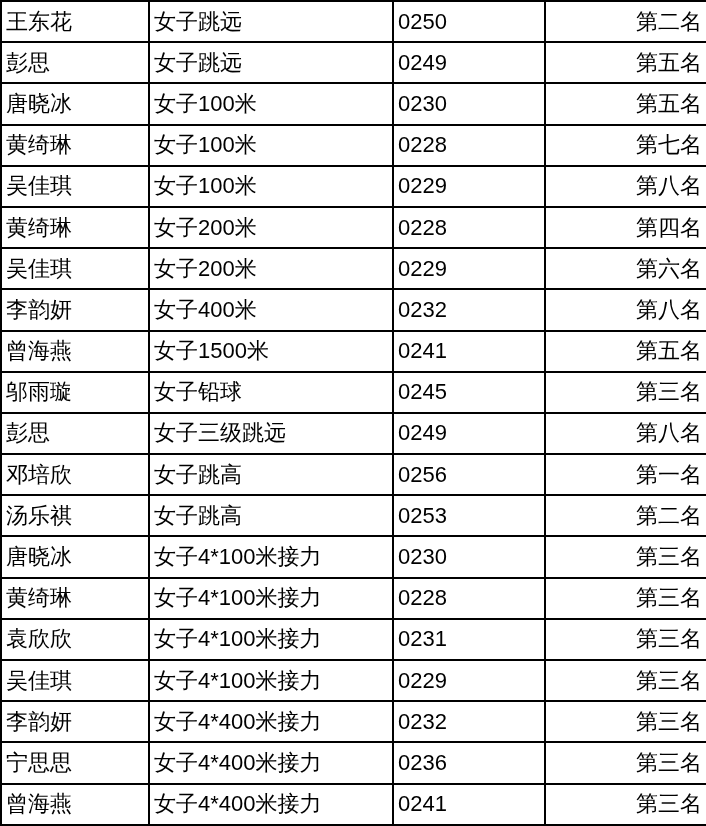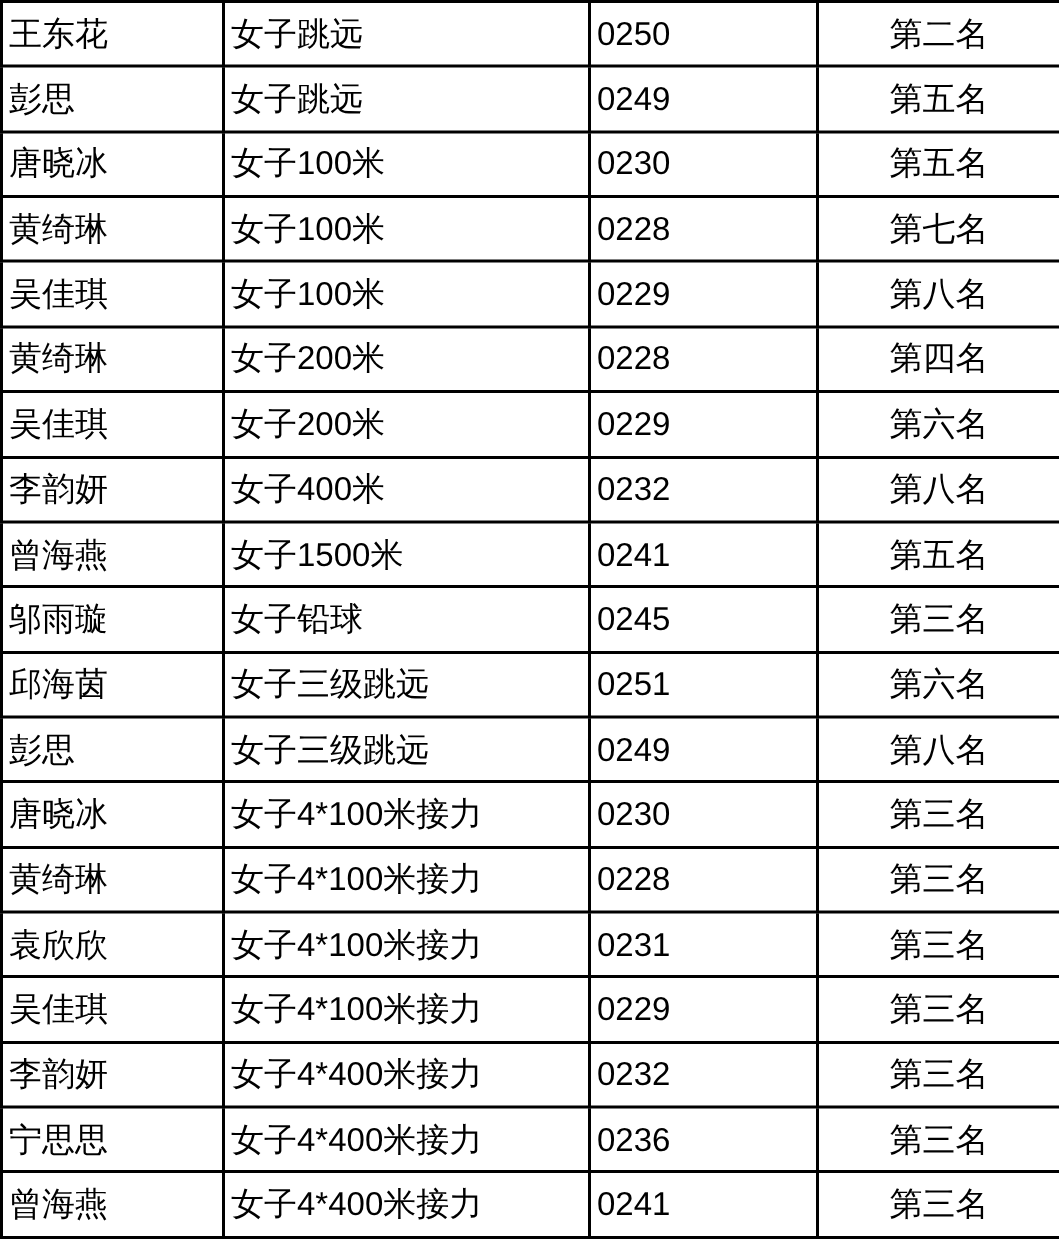--- a/index.html
+++ b/index.html
@@ -31,21 +31,21 @@
     font-family: "Liberation Sans", "DejaVu Sans", sans-serif;
   }
   .col-name   { width: 148px; }
   .col-event  { width: 244px; }
   .col-number { width: 152px; }
   .col-rank   { width: 162px; }
   .cell-number {
     font-family: "Liberation Sans", "DejaVu Sans", sans-serif;
   }
   .cell-rank {
-    text-align: center;
+    text-align: right;
   }
 </style>
 </head>
 <body>
 
 <table id="results-table">
   <colgroup>
     <col class="col-name">
     <col class="col-event">
     <col class="col-number">
@@ -106,30 +106,36 @@
         <td class="cell-number">0241</td>
         <td class="cell-rank">第五名</td>
       </tr>
       <tr>
         <td class="cell-name">邬雨璇</td>
         <td class="cell-event">女子铅球</td>
         <td class="cell-number">0245</td>
         <td class="cell-rank">第三名</td>
       </tr>
       <tr>
-        <td class="cell-name">邱海茵</td>
-        <td class="cell-event">女子三级跳远</td>
-        <td class="cell-number">0251</td>
-        <td class="cell-rank">第六名</td>
-      </tr>
-      <tr>
         <td class="cell-name">彭思</td>
         <td class="cell-event">女子三级跳远</td>
         <td class="cell-number">0249</td>
         <td class="cell-rank">第八名</td>
+      </tr>
+      <tr>
+        <td class="cell-name">邓培欣</td>
+        <td class="cell-event">女子跳高</td>
+        <td class="cell-number">0256</td>
+        <td class="cell-rank">第一名</td>
+      </tr>
+      <tr>
+        <td class="cell-name">汤乐祺</td>
+        <td class="cell-event">女子跳高</td>
+        <td class="cell-number">0253</td>
+        <td class="cell-rank">第二名</td>
       </tr>
       <tr>
         <td class="cell-name">唐晓冰</td>
         <td class="cell-event">女子4*100米接力</td>
         <td class="cell-number">0230</td>
         <td class="cell-rank">第三名</td>
       </tr>
       <tr>
         <td class="cell-name">黄绮琳</td>
         <td class="cell-event">女子4*100米接力</td>

